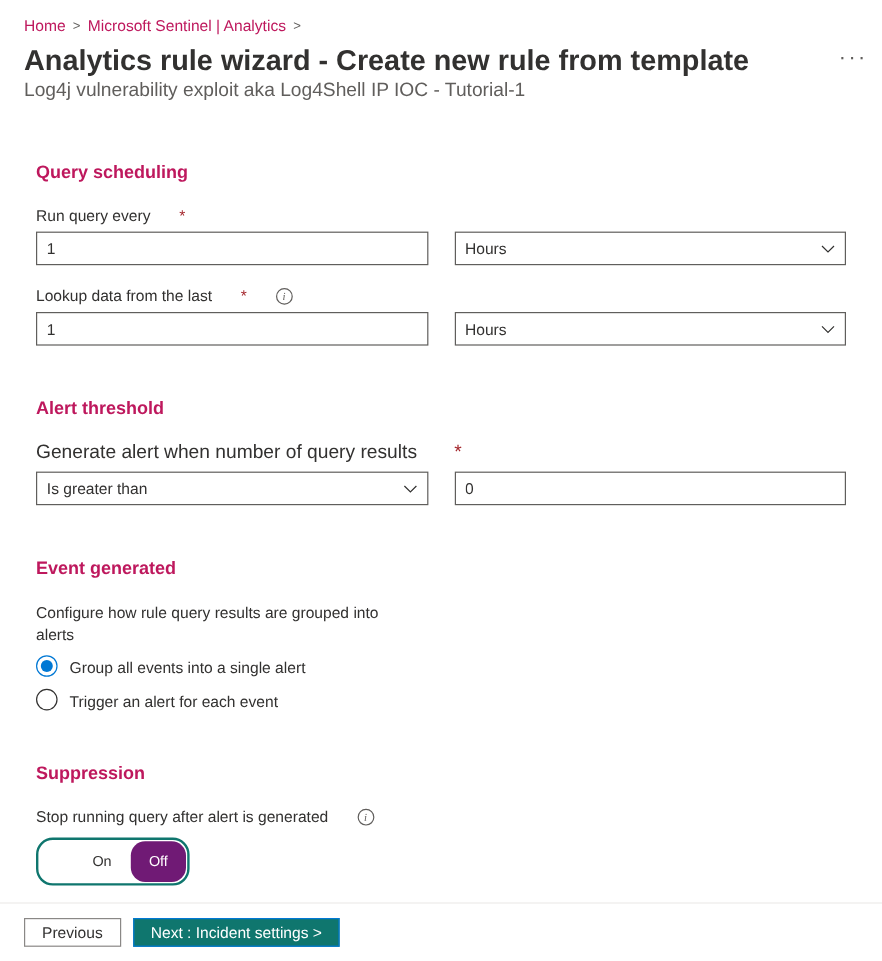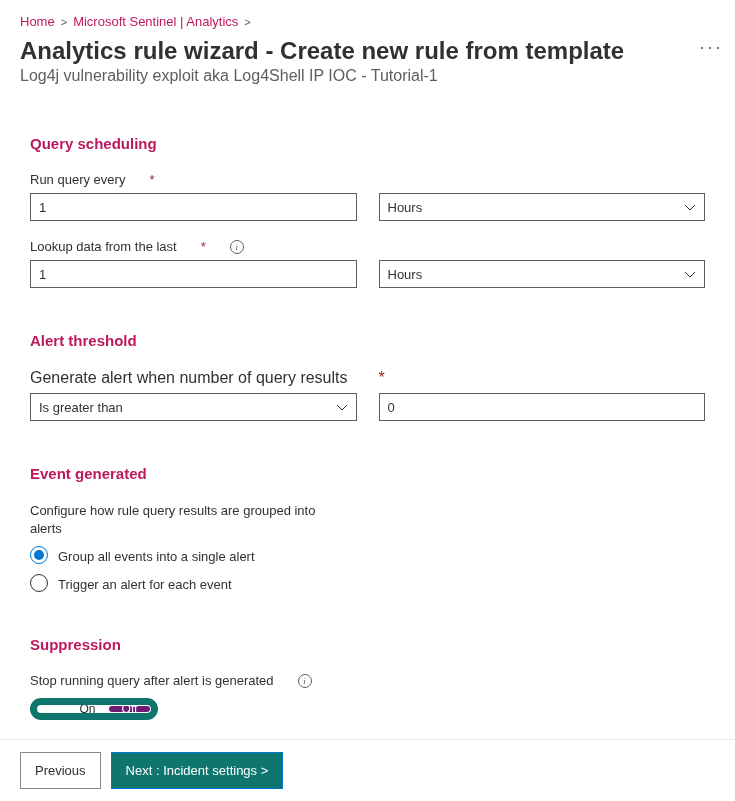--- a/index.html
+++ b/index.html
@@ -63,36 +63,36 @@
     .radio-item { display: flex; align-items: flex-end; gap: 10px; cursor: pointer; }
     .radio-outer {
       width: 18px; height: 18px; border: 1px solid #323130; border-radius: 50%;
       display: flex; align-items: center; justify-content: center;
     }
     .radio-item.selected .radio-outer { border-color: #0078d4; }
     .radio-item.selected .radio-inner {
       width: 10px; height: 10px; background: #0078d4; border-radius: 50%;
     }
     .toggle {
-      display: inline-flex; border: 7px solid #0f766e; border-radius: 14px;
-      height: 22px; overflow: hidden; width: 128px; cursor: pointer; padding-left: 30px;
+      display: inline-flex; border: 2px solid #0f766e; border-radius: 14px;
+      height: 40px; overflow: hidden; width: 128px; cursor: pointer; padding-left: 30px;
     }
     .toggle-half {
       flex: 1; display: flex; align-items: center; justify-content: center;
       font-size: 12px;
     }
     .toggle-half.on { color: #323130; }
     .toggle-half.off { background: #701a75; color: #fff; border-radius: 12px; margin: 1px; }
     .footer {
       position: absolute; bottom: 0; left: 0; right: 0;
       border-top: 1px solid #edebe9; padding: 12px 20px;
       display: flex; gap: 10px;
     }
     .btn {
-      height: 37px; padding: 0 14px; font-size: 13px; font-family: inherit;
+      height: 24px; padding: 0 14px; font-size: 13px; font-family: inherit;
       border: 1px solid #8a8886; background: #fff; color: #323130; cursor: pointer;
     }
     .btn.primary { background: #0f766e; color: #fff; border-color: #0078d4; }
   </style>
 </head>
 <body>
 
 <div class="breadcrumb">
   <a href="#">Home</a>
   <span class="sep">&gt;</span>

